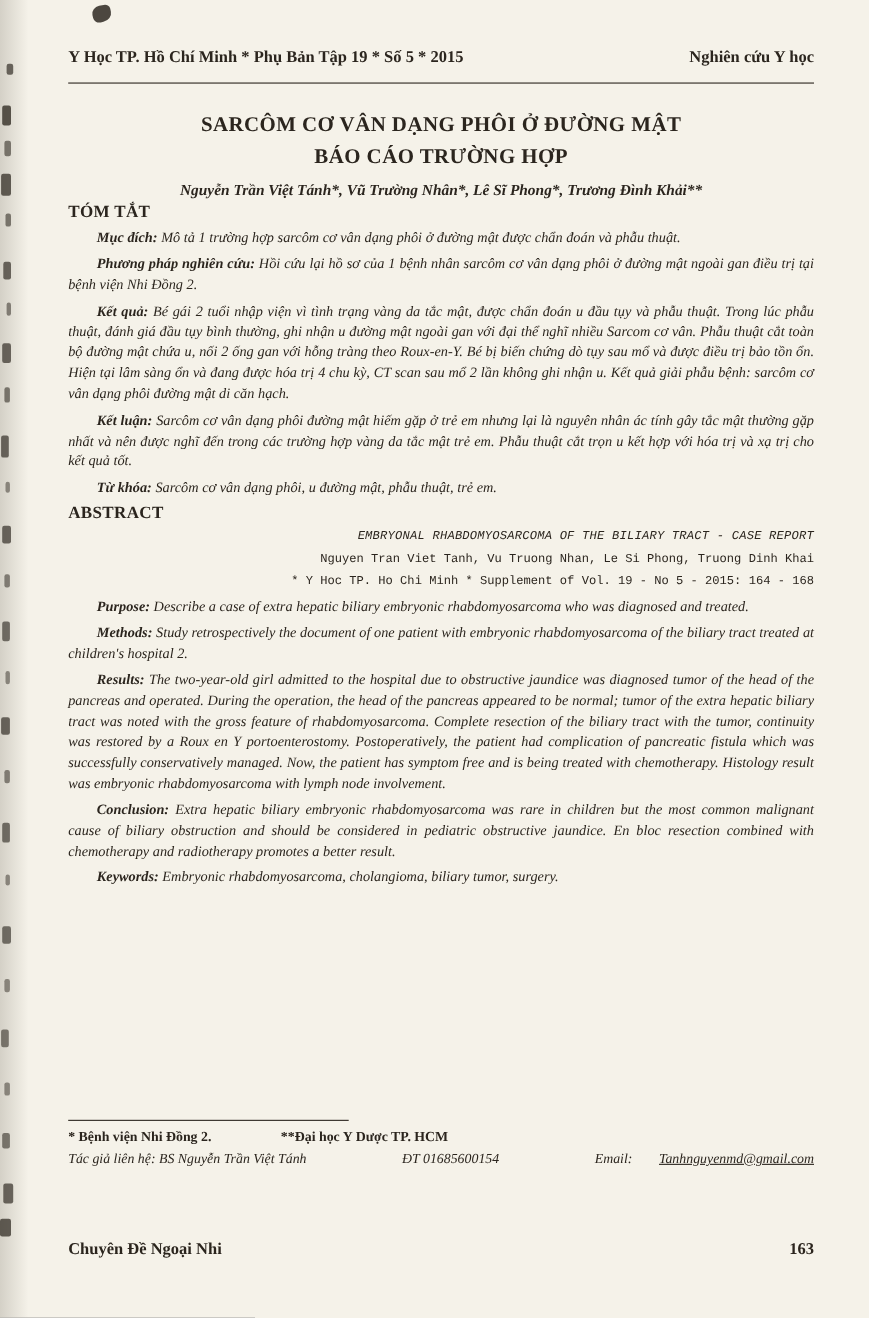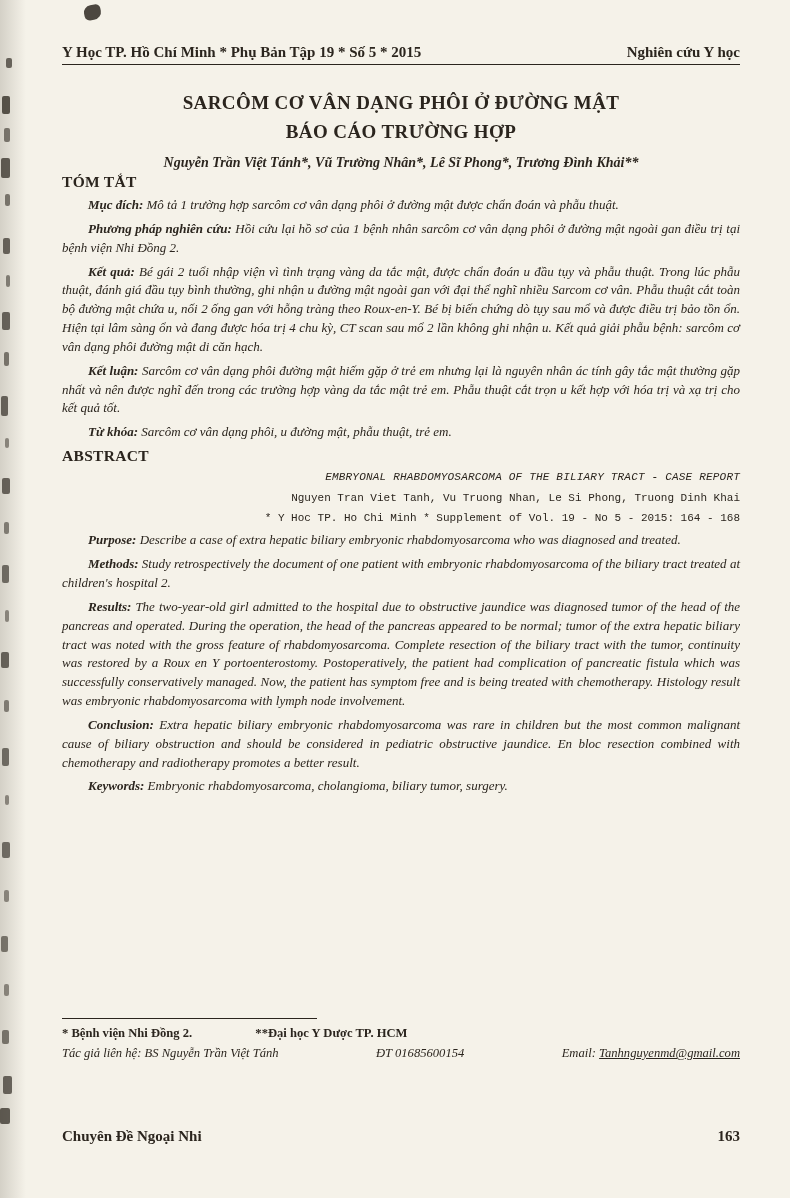--- a/index.html
+++ b/index.html
@@ -15,21 +15,21 @@
   .edge-shadow {
     position:absolute; left:0; top:0; bottom:0; width:26px;
     background:linear-gradient(90deg, rgba(80,74,62,0.20), rgba(80,74,62,0));
     pointer-events:none;
   }
   .artifact { position:absolute; background:#332e26; border-radius:2px; }
   .content { position:absolute; left:62px; right:50px; top:44px; }
   .header {
     display:flex; justify-content:space-between; align-items:baseline;
     font-weight:bold; font-size:15px;
-    padding-bottom:3px; border-bottom:1.6px solid #2b251e;
+    padding-bottom:14px; border-bottom:1.6px solid #2b251e;
   }
   .title {
     text-align:center; font-weight:bold; font-size:19px;
     margin-top:24px; line-height:1.5; letter-spacing:0.4px;
   }
   .authors {
     text-align:center; font-weight:bold; font-style:italic;
     font-size:14px; margin-top:9px;
   }
   .sect { font-weight:bold; font-size:15.5px; margin-top:2px; margin-bottom:4px; letter-spacing:0.3px; }
@@ -38,21 +38,21 @@
     text-align:justify; text-indent:26px; margin:5px 0;
   }
   .plabel { font-weight:bold; }
   .cline { text-align:right; font-size:11px; margin:5px 0; line-height:1.4;font-family:Liberation Mono, monospace; }
   .cline.it { font-style:italic; letter-spacing:0.2px; }
   .footnotes { position:absolute; left:62px; right:50px; top:1018px; font-size:12.6px; }
   .fn-rule { width:255px; border-top:1.2px solid #2b251e; margin-bottom:7px; }
   .fn-line1 { font-weight:bold; }
   .fn-line1 .fn-a { display:inline-block; margin-right:60px; }
   .fn-line2 { font-style:italic; display:flex; justify-content:space-between; margin-top:5px; }
-  .underline { text-decoration:underline; }
+  .underline { text-decoration:underline;margin-left:21px; }
   .footer {
     position:absolute; left:62px; right:50px; top:1128px;
     display:flex; justify-content:space-between;
     font-weight:bold; font-size:15px;
   }
   .topmark {
     position:absolute; left:84px; top:5px; width:17px; height:15px;
     background:#2e2922; border-radius:45% 30% 50% 35%;
     transform:rotate(-12deg); opacity:0.85;
   }

